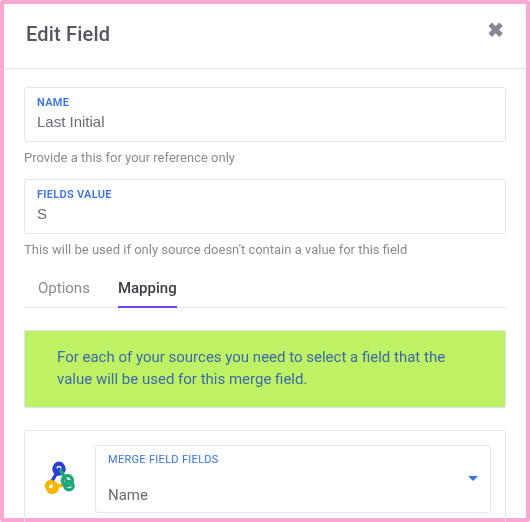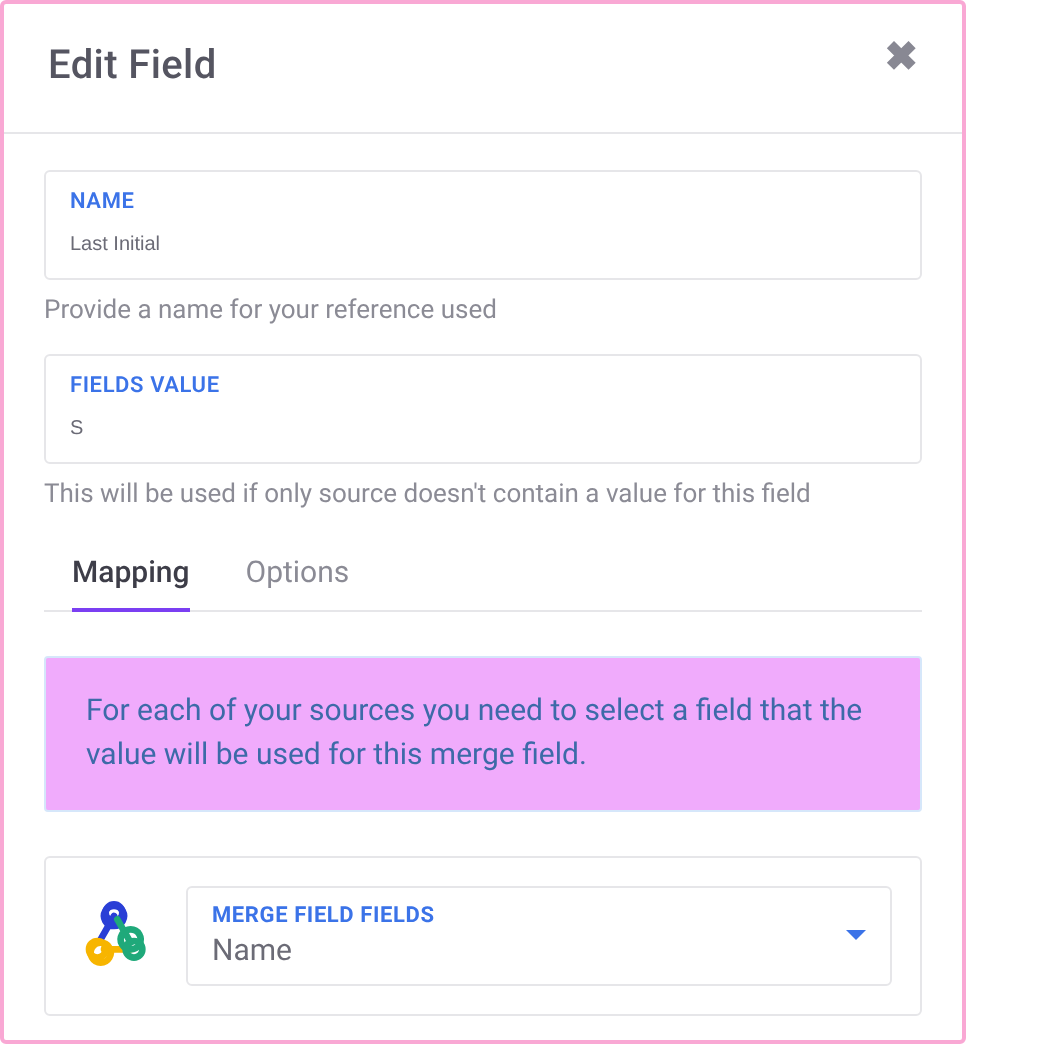--- a/index.html
+++ b/index.html
@@ -4,24 +4,24 @@
 <style>
   * { box-sizing: border-box; margin: 0; padding: 0; }
   body {
     font-family: -apple-system, BlinkMacSystemFont, "Segoe UI", Roboto, "Helvetica Neue", Arial, sans-serif;
     background: #fff;
     width: 530px;
     height: 522px;
     overflow: hidden;
   }
   .modal {
-    border: 2px solid #f9a8d4;
+    border: 4px solid #f9a8d4;
     border-radius: 3px;
     margin: 0;
-    width: 483px;
+    width: 530px;
     height: 522px;
   }
   .modal-header {
     padding: 18px 22px 22px 22px;
     border-bottom: 1px solid #e6e6e9;
     display: flex;
     justify-content: space-between;
     align-items: flex-start;
   }
   .modal-title {
@@ -47,21 +47,21 @@
     padding: 8px 12px 10px 12px;
   }
   .field-label {
     font-size: 11px;
     color: #3b73e8;
     font-weight: 600;
     letter-spacing: 0.3px;
     margin-bottom: 3px;
   }
   .field-value {
-    font-size: 10px;
+    font-size: 15px;
     color: #6b6b76;
     border: none;
     outline: none;
     width: 100%;
     background: transparent;
     padding: 0;
   }
   .helper-text {
     font-size: 13px;
     color: #8b8b95;
@@ -91,24 +91,24 @@
     left: 0;
     right: 0;
     bottom: -1px;
     height: 2px;
     background: #7b3ff2;
   }
   .tab.inactive {
     color: #8b8b95;
   }
   .info-banner {
-    background: #f0abfc;
+    background: #bef264;
     border: 1px solid #d6e7fa;
     border-radius: 2px;
-    padding: 16px 20px;
+    padding: 16px 32px;
     margin-top: 22px;
     color: #3d6aa8;
     font-size: 15px;
     line-height: 1.45;
   }
   .source-box {
     border: 1px solid #e6e6e9;
     border-radius: 3px;
     margin-top: 22px;
     padding: 14px 14px 14px 14px;
@@ -130,23 +130,23 @@
     justify-content: space-between;
     align-items: center;
     cursor: pointer;
   }
   .dropdown-left {
     flex: 1;
   }
   .dropdown-label {
     font-size: 11px;
     color: #3b73e8;
-    font-weight: 700;
+    font-weight: 400;
     letter-spacing: 0.3px;
-    margin-bottom: 2px;
+    margin-bottom: 20px;
   }
   .dropdown-value {
     font-size: 15px;
     color: #6b6b76;
   }
   .caret {
     width: 0;
     height: 0;
     border-left: 5px solid transparent;
     border-right: 5px solid transparent;
@@ -160,31 +160,31 @@
   <div class="modal-header">
     <div class="modal-title">Edit Field</div>
     <div class="close-btn">✖</div>
   </div>
   <div class="modal-body">
 
     <div class="field-box">
       <div class="field-label">NAME</div>
       <input class="field-value" value="Last Initial" style="">
     </div>
-    <div class="helper-text">Provide a name for your reference used</div>
+    <div class="helper-text">Provide a this for your reference only</div>
 
     <div class="field-box">
       <div class="field-label">FIELDS VALUE</div>
       <input class="field-value" value="S" style="">
     </div>
     <div class="helper-text">This will be used if only source doesn't contain a value for this field</div>
 
     <div class="tabs">
+      <div class="tab inactive">Options</div>
       <div class="tab active">Mapping</div>
-      <div class="tab inactive">Options</div>
     </div>
 
     <div class="info-banner">For each of your sources you need to select a field that the value will be used for this merge field.</div>
 
     <div class="source-box">
       <svg class="source-icon" viewBox="0 0 48 48">
 
         <path d="M24 6 a6 6 0 1 1 -0.01 0 M24 12 l-8 14" fill="none" stroke="#2a3fd6" stroke-width="4" stroke-linecap="round"></path>
         <circle cx="24" cy="10" r="5" fill="none" stroke="#2a3fd6" stroke-width="4"></circle>
         <path d="M16 28 a6 6 0 1 0 0.01 0 M18 32 l16 0" fill="none" stroke="#f7b500" stroke-width="4" stroke-linecap="round"></path>

